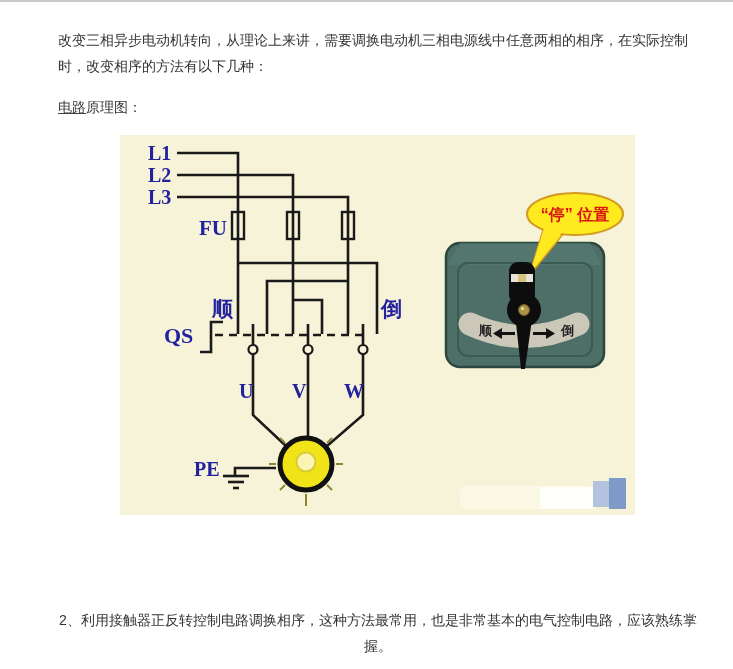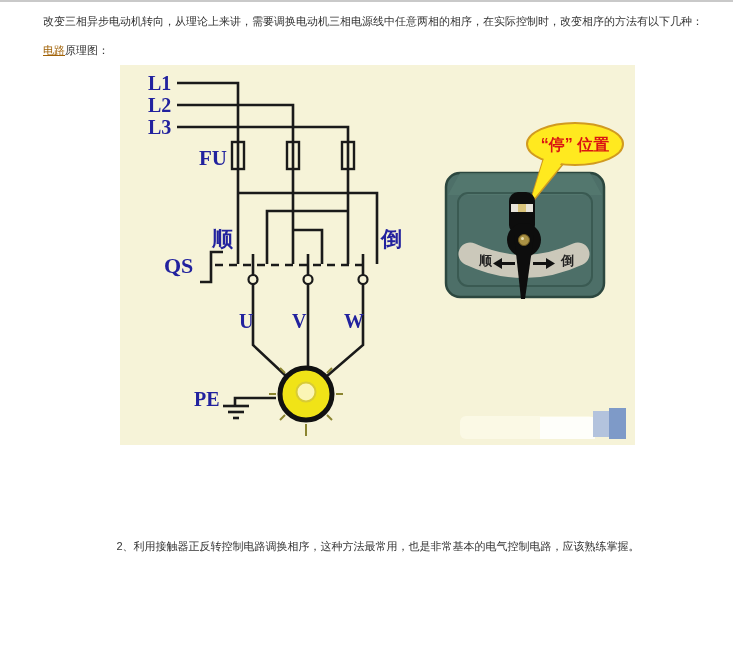--- a/index.html
+++ b/index.html
@@ -1,22 +1,22 @@
 <!DOCTYPE html>
 <html><head>
 <meta charset="utf-8">
 <style>
   html,body{margin:0;padding:0;background:#fff;}
   body{width:733px;height:669px;overflow:hidden;font-family:"Liberation Sans",sans-serif;}
   .page{border-top:2px solid #c9c9c9;padding:0 20px 0 43px;box-sizing:border-box;}
-  p{font-size:11px;line-height:18px;color:#333;margin:0;max-width:676px;}
+  p{font-size:14px;line-height:26px;color:#333;margin:15px;max-width:676px;}
   .p1{padding-top:10px;}
   .p2{margin-top:18px;}
   .caption{margin-top:11px;}
-  .caption a{color:#a16207;text-decoration:underline;cursor:pointer;}
+  .caption a{color:#404040;text-decoration:underline;cursor:pointer;}
   figure{margin:6px 0 0 77px;padding:0;width:515px;height:464px;}
   .p3{margin-top:8px;text-align:center;}
   svg text{user-select:none;}
   .lbl{font-family:"Liberation Serif",serif;font-weight:bold;fill:#22229e;}
   .cjk{font-family:"Liberation Sans",sans-serif;font-weight:bold;fill:#22229e;}
 </style>
 </head>
 <body>
 
 <div class="page">

